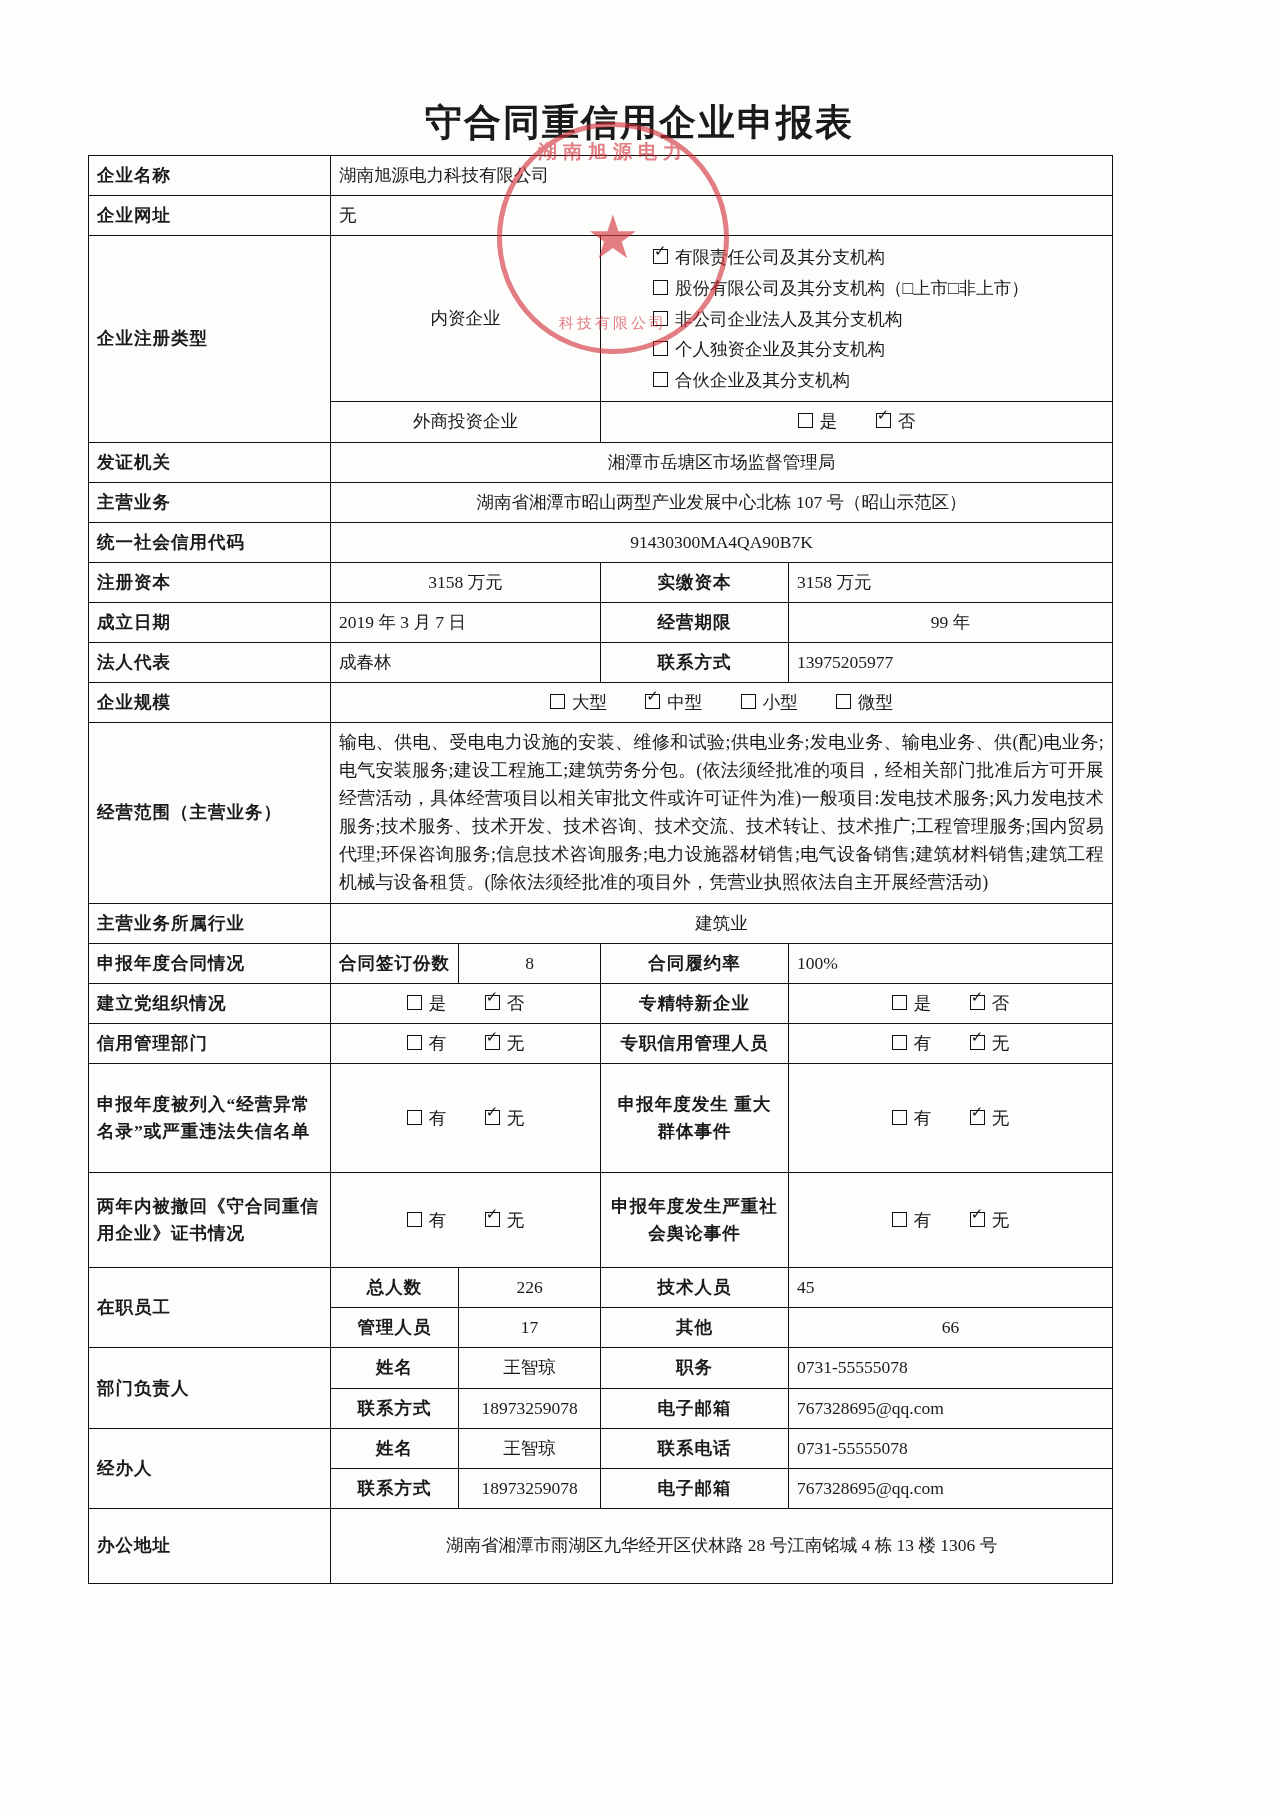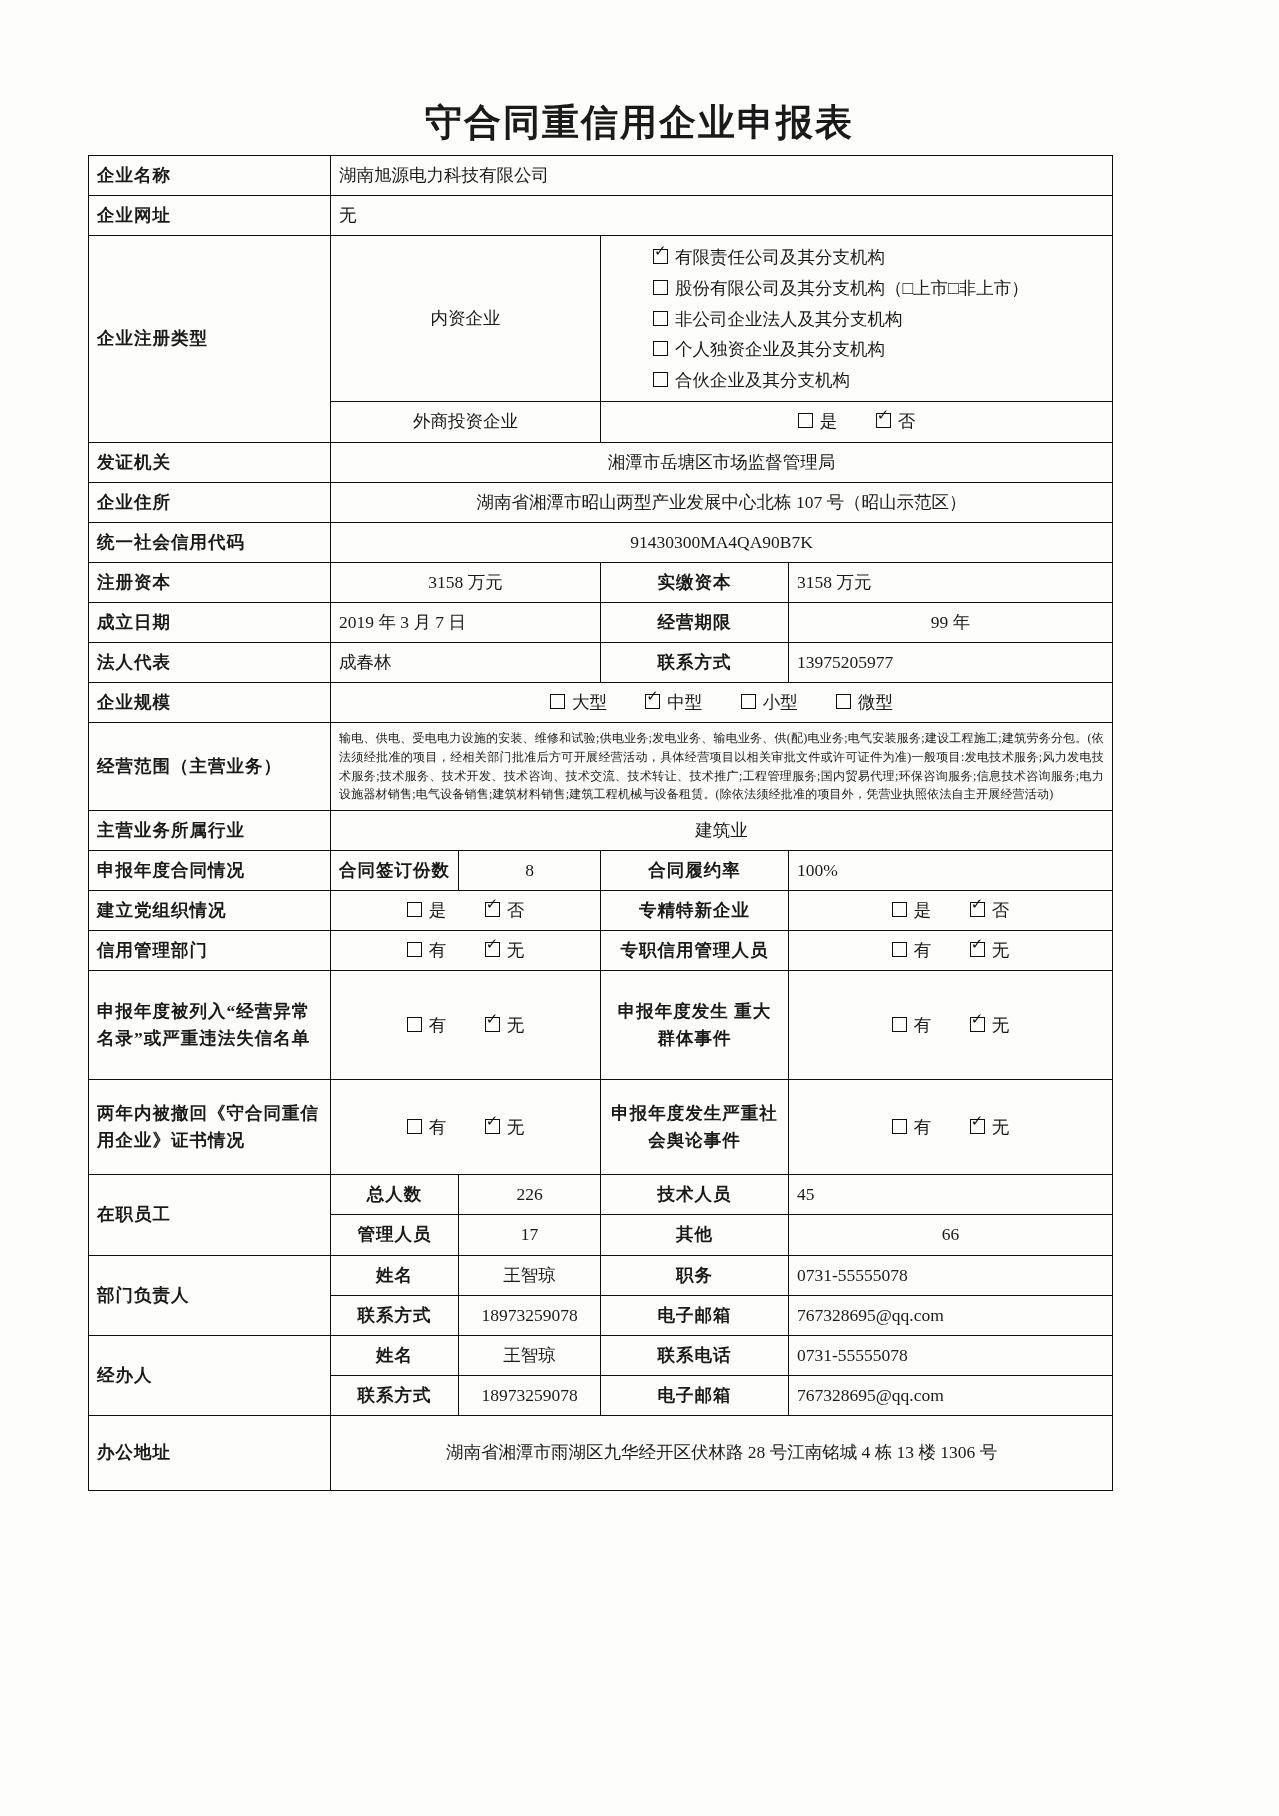--- a/index.html
+++ b/index.html
@@ -89,21 +89,21 @@
   }
   .lbl {
     font-weight: bold;
     letter-spacing: 1px;
   }
   .ctr { text-align: center; }
   .lft { text-align: left; }
   .cell-val { font-size: 17.5px; }
   .scope {
     text-align: justify;
-    font-size: 12px;
+    font-size: 18px;
     line-height: 1.72;
     letter-spacing: 0.2px;
   }
   .cbrow { display: block; line-height: 1.75; padding-left: 44px; }
   .cb {
     display: inline-block;
     width: 13px;
     height: 13px;
     border: 1.4px solid #111;
     position: relative;
@@ -124,20 +124,25 @@
   .optgroup { text-align: center; }
   .two-line { line-height: 1.5; }
 </style>
 </head>
 <body>
 
 <div class="page">
 
   <div class="title">守合同重信用企业申报表</div>
 
+  <div class="stamp">
+    <div class="arc-top">湖南旭源电力</div>
+    <div class="star">★</div>
+    <div class="arc-bottom">科技有限公司</div>
+  </div>
 
   <table class="form">
     <colgroup>
       <col style="width:242px">
       <col style="width:128px">
       <col style="width:142px">
       <col style="width:188px">
       <col style="width:170px">
       <col style="width:154px">
     </colgroup>
@@ -172,21 +177,21 @@
         <span class="opt"><span class="cb checked"></span><span>否</span></span>
       </td>
     </tr>
 
     <tr>
       <td class="lbl">发证机关</td>
       <td class="ctr cell-val" colspan="5">湘潭市岳塘区市场监督管理局</td>
     </tr>
 
     <tr>
-      <td class="lbl">企业住所</td>
+      <td class="lbl">主营业务</td>
       <td class="ctr cell-val" colspan="5">湖南省湘潭市昭山两型产业发展中心北栋 107 号（昭山示范区）</td>
     </tr>
 
     <tr>
       <td class="lbl">统一社会信用代码</td>
       <td class="ctr cell-val" colspan="5">91430300MA4QA90B7K</td>
     </tr>
 
     <tr>
       <td class="lbl">注册资本</td>

